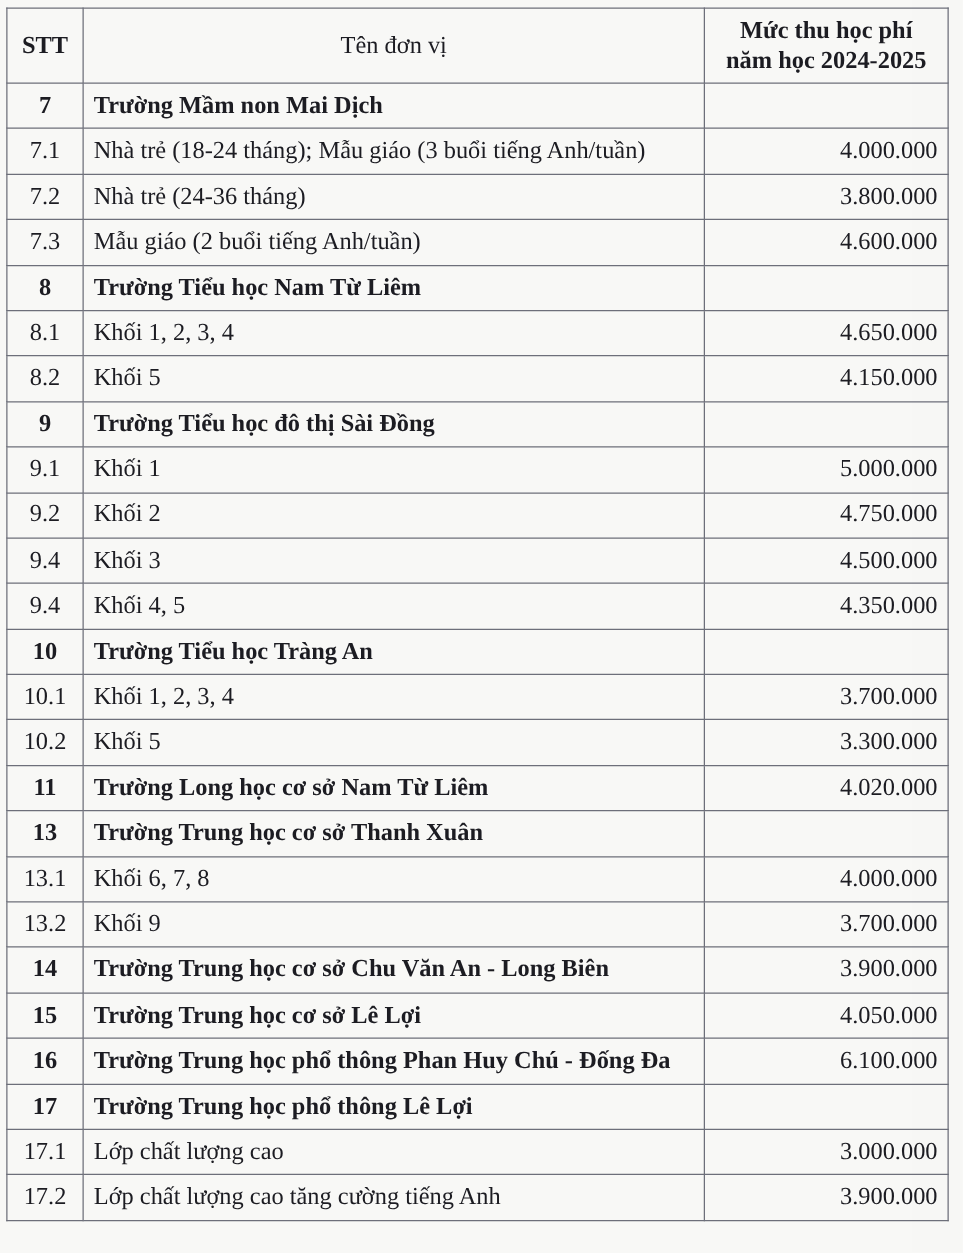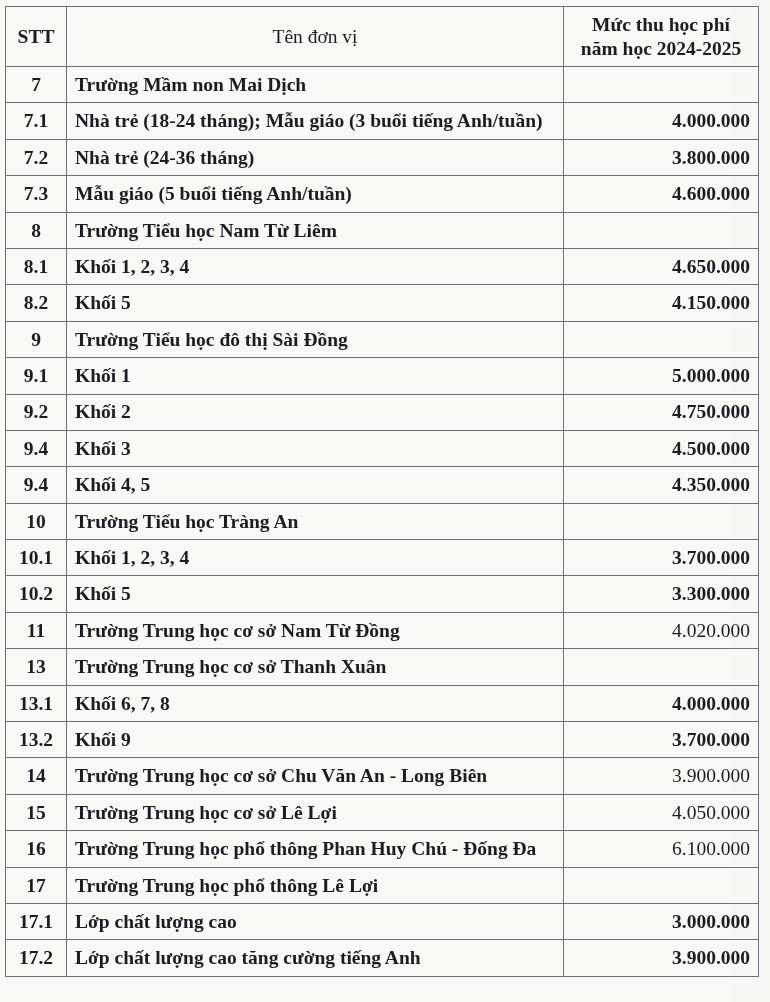--- a/index.html
+++ b/index.html
@@ -46,21 +46,21 @@
       font-weight: bold;
       text-align: center;
       font-size: 19.5px;
     }
     table.fees thead th.h-name { font-weight: normal; }
     table.fees thead th.h-fee { line-height: 1.2; padding: 4px 4px; font-family: Liberation Serif, serif; }
     table.fees tbody td { height: 35.4px; }
     td.stt { text-align: center; padding: 0 2px; }
     td.fee { text-align: right; padding-right: 6px; }
     tr.group td.stt, tr.group td.name { font-weight: bold; }
-    tr.item td { font-weight: bold; }
+    tr.item td { font-weight: normal; }
   </style>
 </head>
 <body>
 
 <div class="page">
   <table class="fees">
     <colgroup>
       <col class="c-stt">
       <col class="c-name">
       <col class="c-fee">
@@ -86,21 +86,21 @@
           <td class="name">Nhà trẻ (18-24 tháng); Mẫu giáo (3 buổi tiếng Anh/tuần)</td>
           <td class="fee">4.000.000</td>
         </tr>
         <tr class="item">
           <td class="stt">7.2</td>
           <td class="name">Nhà trẻ (24-36 tháng)</td>
           <td class="fee">3.800.000</td>
         </tr>
         <tr class="item">
           <td class="stt">7.3</td>
-          <td class="name">Mẫu giáo (5 buổi tiếng Anh/tuần)</td>
+          <td class="name">Mẫu giáo (2 buổi tiếng Anh/tuần)</td>
           <td class="fee">4.600.000</td>
         </tr>
         <tr class="group">
           <td class="stt">8</td>
           <td class="name">Trường Tiểu học Nam Từ Liêm</td>
           <td class="fee"></td>
         </tr>
         <tr class="item">
           <td class="stt">8.1</td>
           <td class="name">Khối 1, 2, 3, 4</td>
@@ -146,21 +146,21 @@
           <td class="name">Khối 1, 2, 3, 4</td>
           <td class="fee">3.700.000</td>
         </tr>
         <tr class="item">
           <td class="stt">10.2</td>
           <td class="name">Khối 5</td>
           <td class="fee">3.300.000</td>
         </tr>
         <tr class="group">
           <td class="stt">11</td>
-          <td class="name">Trường Trung học cơ sở Nam Từ Đồng</td>
+          <td class="name">Trường Long học cơ sở Nam Từ Liêm</td>
           <td class="fee">4.020.000</td>
         </tr>
         <tr class="group">
           <td class="stt">13</td>
           <td class="name">Trường Trung học cơ sở Thanh Xuân</td>
           <td class="fee"></td>
         </tr>
         <tr class="item">
           <td class="stt">13.1</td>
           <td class="name">Khối 6, 7, 8</td>

